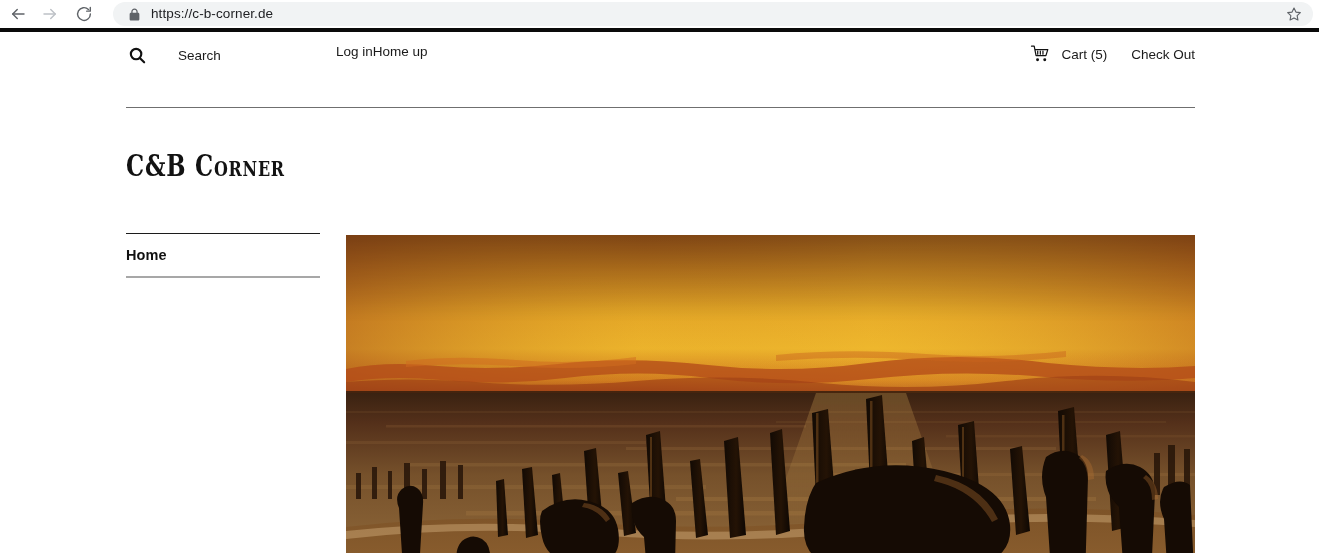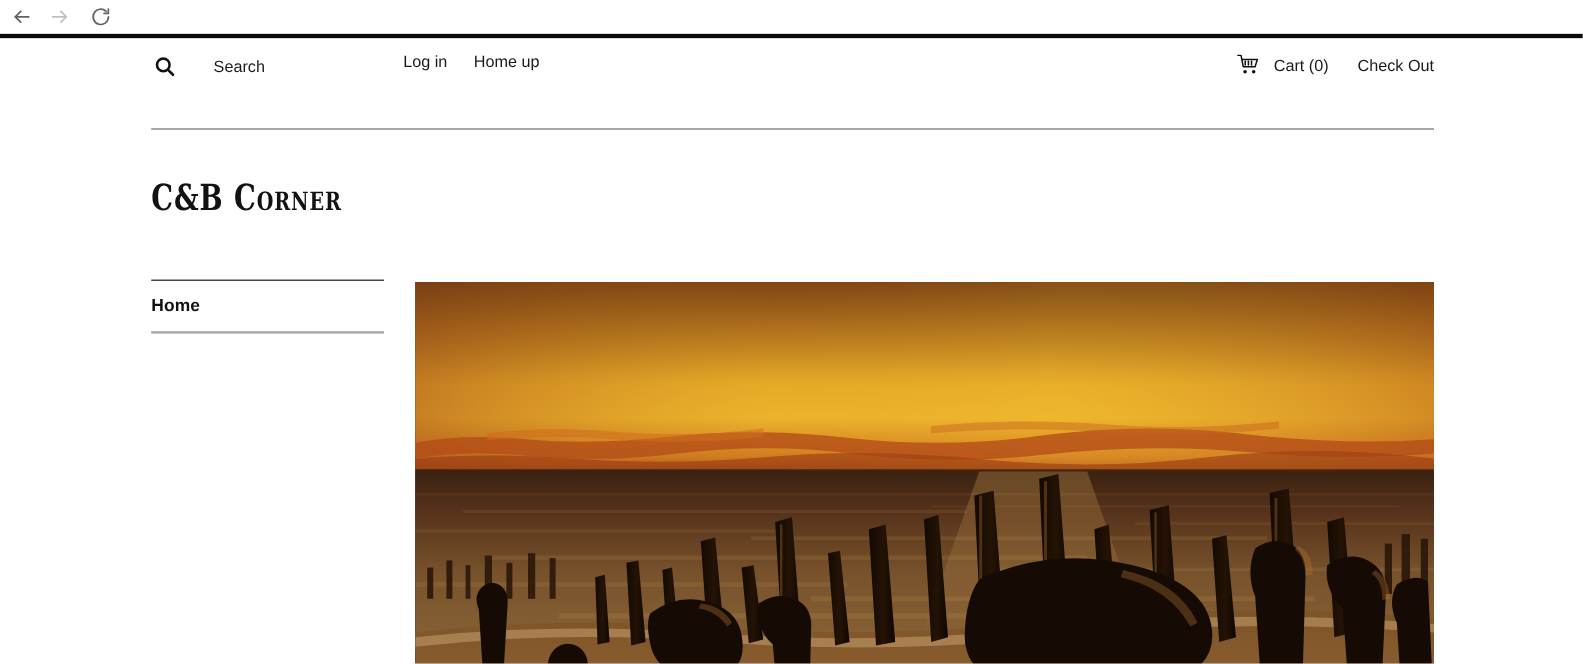--- a/index.html
+++ b/index.html
@@ -120,21 +120,20 @@
     margin-left: 30px;
     font-size: 13.5px;
     color: #1a1a1a;
   }
   .nav-center {
     position: absolute;
     left: 210px;
     top: 6px;
     display: flex;
     align-items: center;
-    gap: 22px;
     justify-content: center;
   }
   .nav-center a, .nav-right a {
     font-size: 13.5px;
     color: #1a1a1a;
     text-decoration: none;
     white-space: nowrap;
   }
   .nav-right {
     position: absolute;
@@ -232,20 +231,33 @@
     </svg>
   </div>
 
   <div class="nav-btn reload">
     <svg width="18" height="18" viewBox="0 0 24 24" fill="none" stroke="#5f6368" stroke-width="1.9" stroke-linecap="round" stroke-linejoin="round">
       <path d="M20.5 12a8.5 8.5 0 1 1-2.6-6.1"></path>
       <polyline points="20.4,3.4 20.4,8.2 15.6,8.2"></polyline>
     </svg>
   </div>
 
+  <div class="omnibox">
+    <span class="lock-icon">
+      <svg width="11" height="13" viewBox="0 0 12 14" fill="#5f6368">
+        <path d="M6 0.4C4.07 0.4 2.5 1.97 2.5 3.9V5.2H2.1C1.33 5.2 0.7 5.83 0.7 6.6V12.2C0.7 12.97 1.33 13.6 2.1 13.6H9.9C10.67 13.6 11.3 12.97 11.3 12.2V6.6C11.3 5.83 10.67 5.2 9.9 5.2H9.5V3.9C9.5 1.97 7.93 0.4 6 0.4ZM6 1.8C7.16 1.8 8.1 2.74 8.1 3.9V5.2H3.9V3.9C3.9 2.74 4.84 1.8 6 1.8Z"></path>
+      </svg>
+    </span>
+    <span class="omnibox-url" title="https://c-b-corner.de">https://c-b-corner.de</span>
+    <span class="star-icon">
+      <svg width="16" height="16" viewBox="0 0 24 24" fill="none" stroke="#5f6368" stroke-width="1.7" stroke-linejoin="round">
+        <polygon points="12,3 14.9,9.1 21.5,9.9 16.7,14.5 17.9,21 12,17.9 6.1,21 7.3,14.5 2.5,9.9 9.1,9.1"></polygon>
+      </svg>
+    </span>
+  </div>
 </div>
 
 <div class="chrome-divider"></div>
 
 <div class="page">
 
   <div class="site-nav">
 
     <div class="nav-left">
       <span class="search-icon">
@@ -266,21 +278,21 @@
       <span class="cart-icon">
         <svg width="21" height="18" viewBox="0 0 24 22" fill="none" stroke="#111111" stroke-width="1.5" stroke-linecap="round" stroke-linejoin="round">
           <path d="M1 1.4 L4.3 1.4 L6.6 13.0 L18.6 13.0 L20.9 5.6 L5.2 5.6"></path>
           <circle cx="8.4" cy="18.0" r="1.8" fill="#111111" stroke="none"></circle>
           <circle cx="17.2" cy="18.0" r="1.8" fill="#111111" stroke="none"></circle>
           <line x1="8.6" y1="7.4" x2="8.6" y2="11.3"></line>
           <line x1="11.8" y1="7.4" x2="11.8" y2="11.3"></line>
           <line x1="15.0" y1="7.4" x2="15.0" y2="11.3"></line>
         </svg>
       </span>
-      <span class="cart-label">Cart (0)</span>
+      <span class="cart-label">Cart (5)</span>
       <a class="checkout-link" href="#">Check Out</a>
     </div>
   </div>
 
   <div class="site-logo">C&amp;B Corner</div>
 
   <div class="sidebar">
     <div class="sidebar-rule-top"></div>
     <div class="sidebar-item">
       <span>Home</span>

